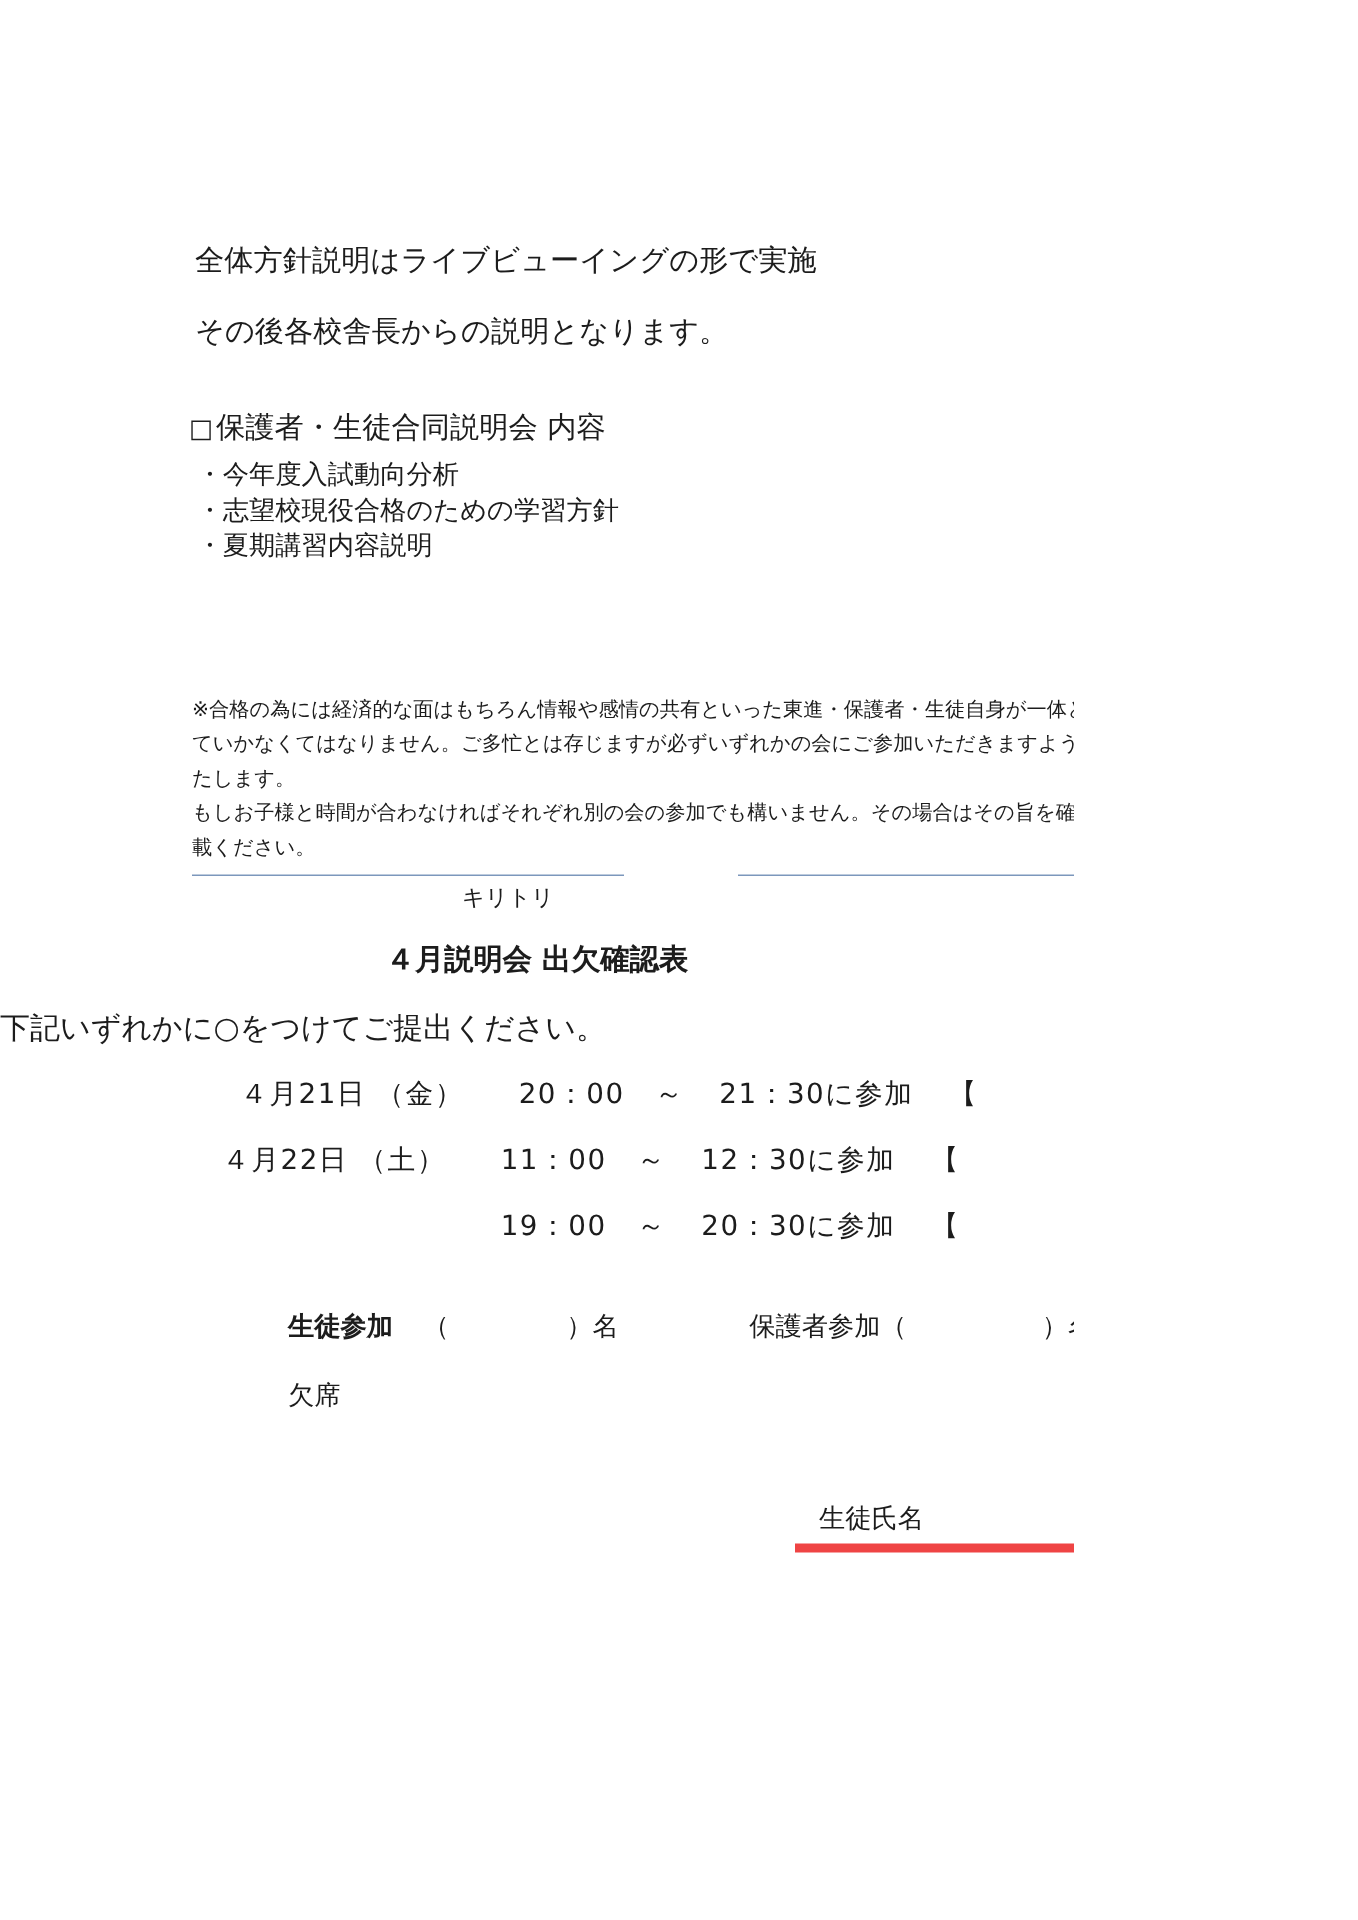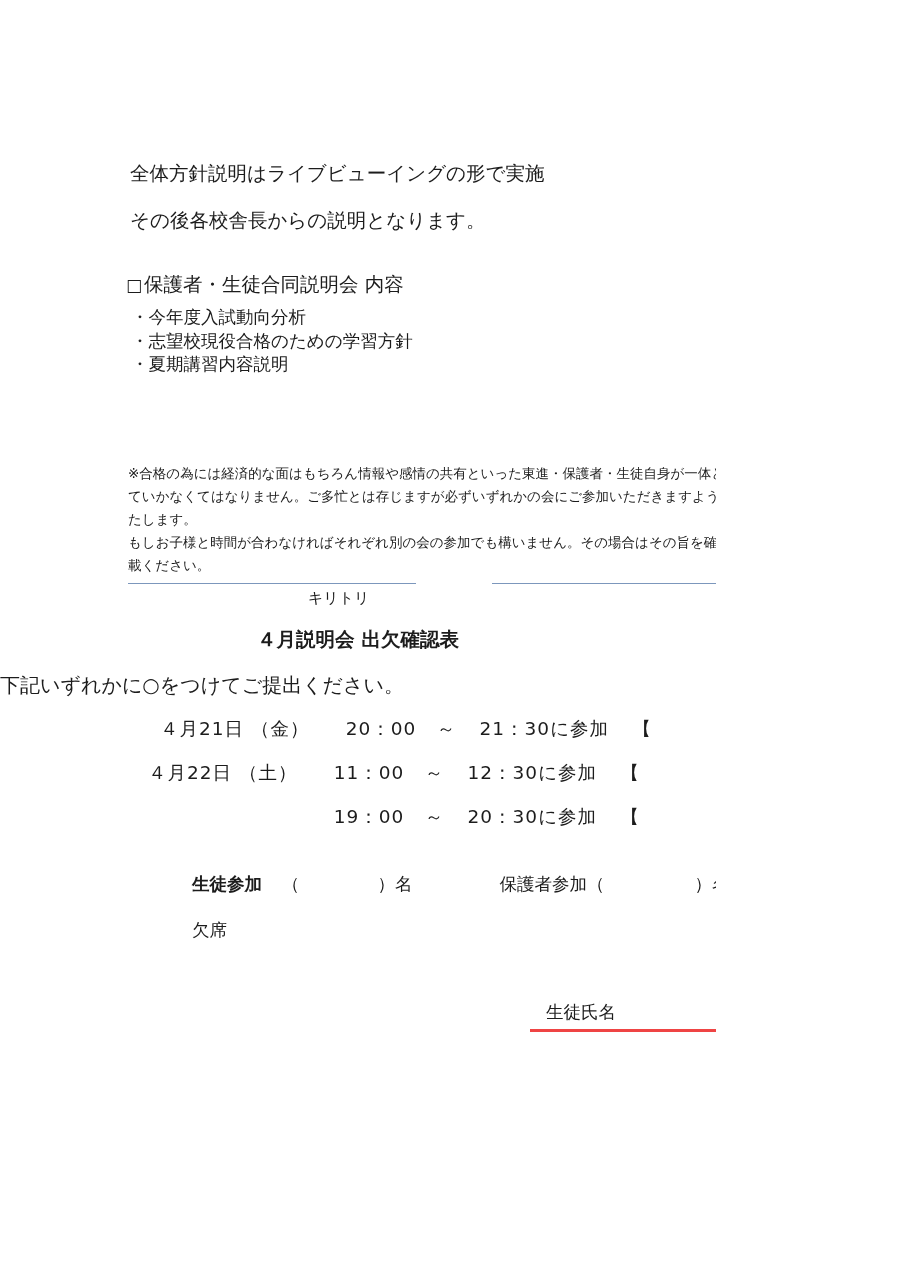--- a/index.html
+++ b/index.html
@@ -60,21 +60,21 @@
   .participation .sp { display: inline-block; }
   .p-label { width: 90px; font-weight: bold; }
   .p-sp1 { width: 78px; }
   .p-gap { width: 87px; }
   .p-sp2 { width: 90px; }
 
   .absent { position: absolute; left: 192px; top: 918px; font-size: 17.5px; }
 
   .student-name {
     position: absolute; left: 530px; top: 1000px; width: 238px;
-    border-bottom: 3px solid #ef4444;
+    border-bottom: 6px solid #ef4444;
     padding: 0 0 5px 16px;
     font-size: 17.5px;
   }
 </style>
 </head>
 <body>
 
 <div class="page">
 
   <div class="intro-1">全体方針説明はライブビューイングの形で実施</div>

